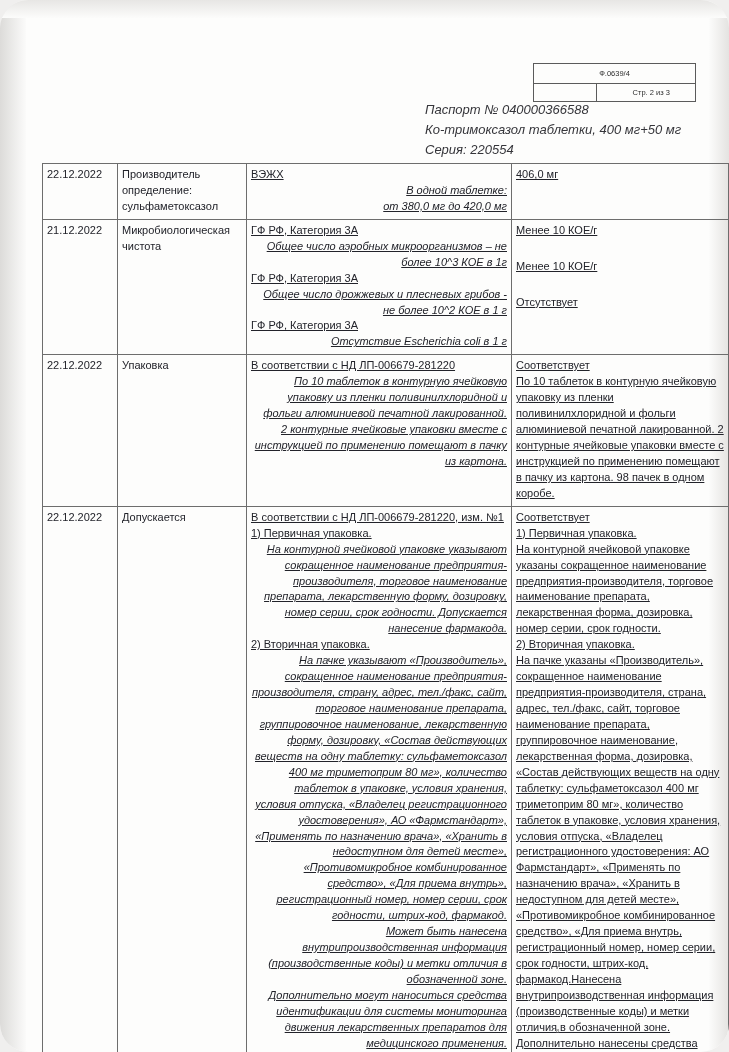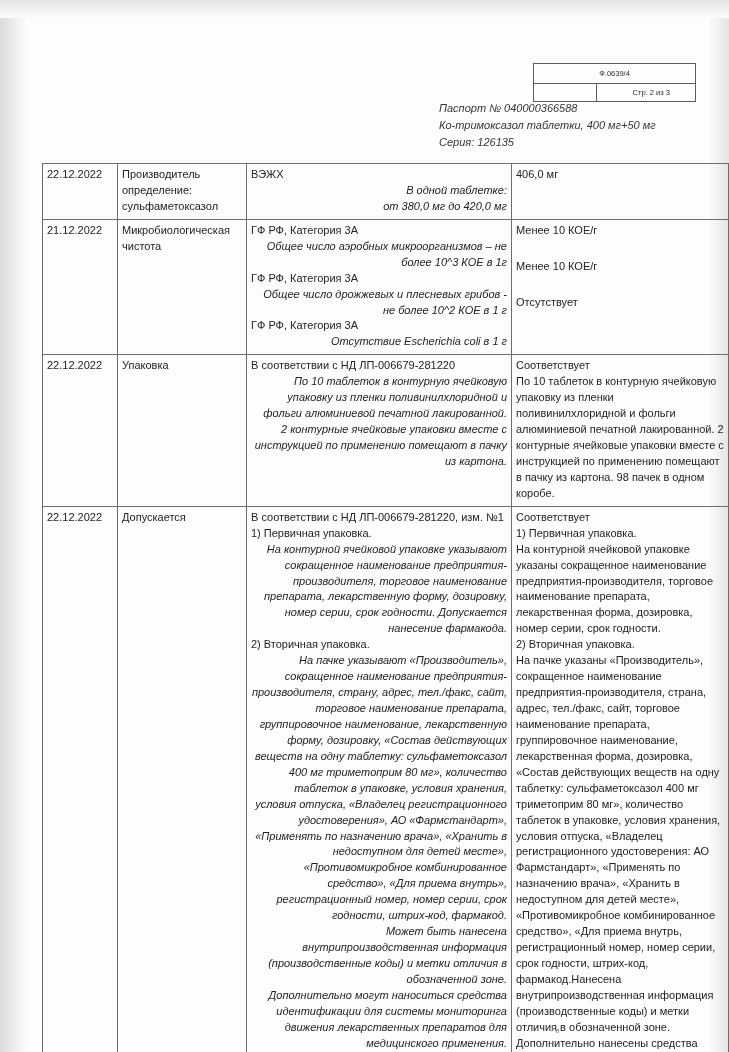--- a/index.html
+++ b/index.html
@@ -9,20 +9,21 @@
   }
   body {
     font-family: "Liberation Sans", sans-serif;
   }
   .page {
     position: relative;
     width: 729px;
     height: 1052px;
     background: #fdfdfc;
     overflow: hidden;
+    border-radius: 28px;
   }
   
   .scan-shade-left {
     position: absolute;
     left: 0; top: 0; bottom: 0;
     width: 26px;
     background: linear-gradient(to right, #dcdbd9, #fbfbfa);
     pointer-events: none;
   }
   .scan-shade-right {
@@ -64,23 +65,23 @@
   }
   .stamp-divider {
     border-top: 1px solid #5b5b5b;
   }
   .stamp-vline {
     border-left: 1px solid #5b5b5b;
   }
 
   .doc-meta {
     position: absolute;
-    left: 439px;
+    left: 425px;
     top: 100px;
-    font-size: 11px;
+    font-size: 13px;
     line-height: 1.55;
     color: #35353a;
     font-style: italic;
   }
   .doc-meta div { white-space: nowrap; }
 
   
   table.maintable {
     position: absolute;
     left: 42px;
@@ -95,21 +96,21 @@
     padding: 3px 4px 4px 4px;
     font-size: 11px;
     line-height: 1.45;
     color: #22232a;
   }
   td.c-date { width: 66px; text-align: left; font-size: 7.4px; }
   td.c-param { width: 120px; }
   td.c-req { width: 256px; }
   td.c-res { width: 208px; }
   .ital { font-style: italic; text-align: right; }
-  .blk { display: block; }
+  .blk { display: block; text-decoration: underline; }
   .sp-xl { height: 20px; }
 
   .bullet-dot {
     position: absolute;
     left: 465px;
     top: 398px;
     width: 2px; height: 2px;
     background: #444;
     border-radius: 50%;
   }
@@ -137,21 +138,21 @@
     </div>
     <div class="stamp-row stamp-divider">
       <div class="stamp-cell">&nbsp;</div>
       <div class="stamp-cell stamp-vline">Стр. 2 из 3</div>
     </div>
   </div>
 
   <div class="doc-meta">
     <div>Паспорт № 040000366588</div>
     <div>Ко-тримоксазол таблетки, 400 мг+50 мг</div>
-    <div>Серия: 126135</div>
+    <div>Серия: 220554</div>
   </div>
 
   <table class="maintable">
 
     <tbody>
         <tr>
       <td class="c-date">22.12.2022</td>
       <td class="c-param">Производитель определение: сульфаметоксазол</td>
       <td class="c-req">
         <span class="blk">ВЭЖХ</span>

